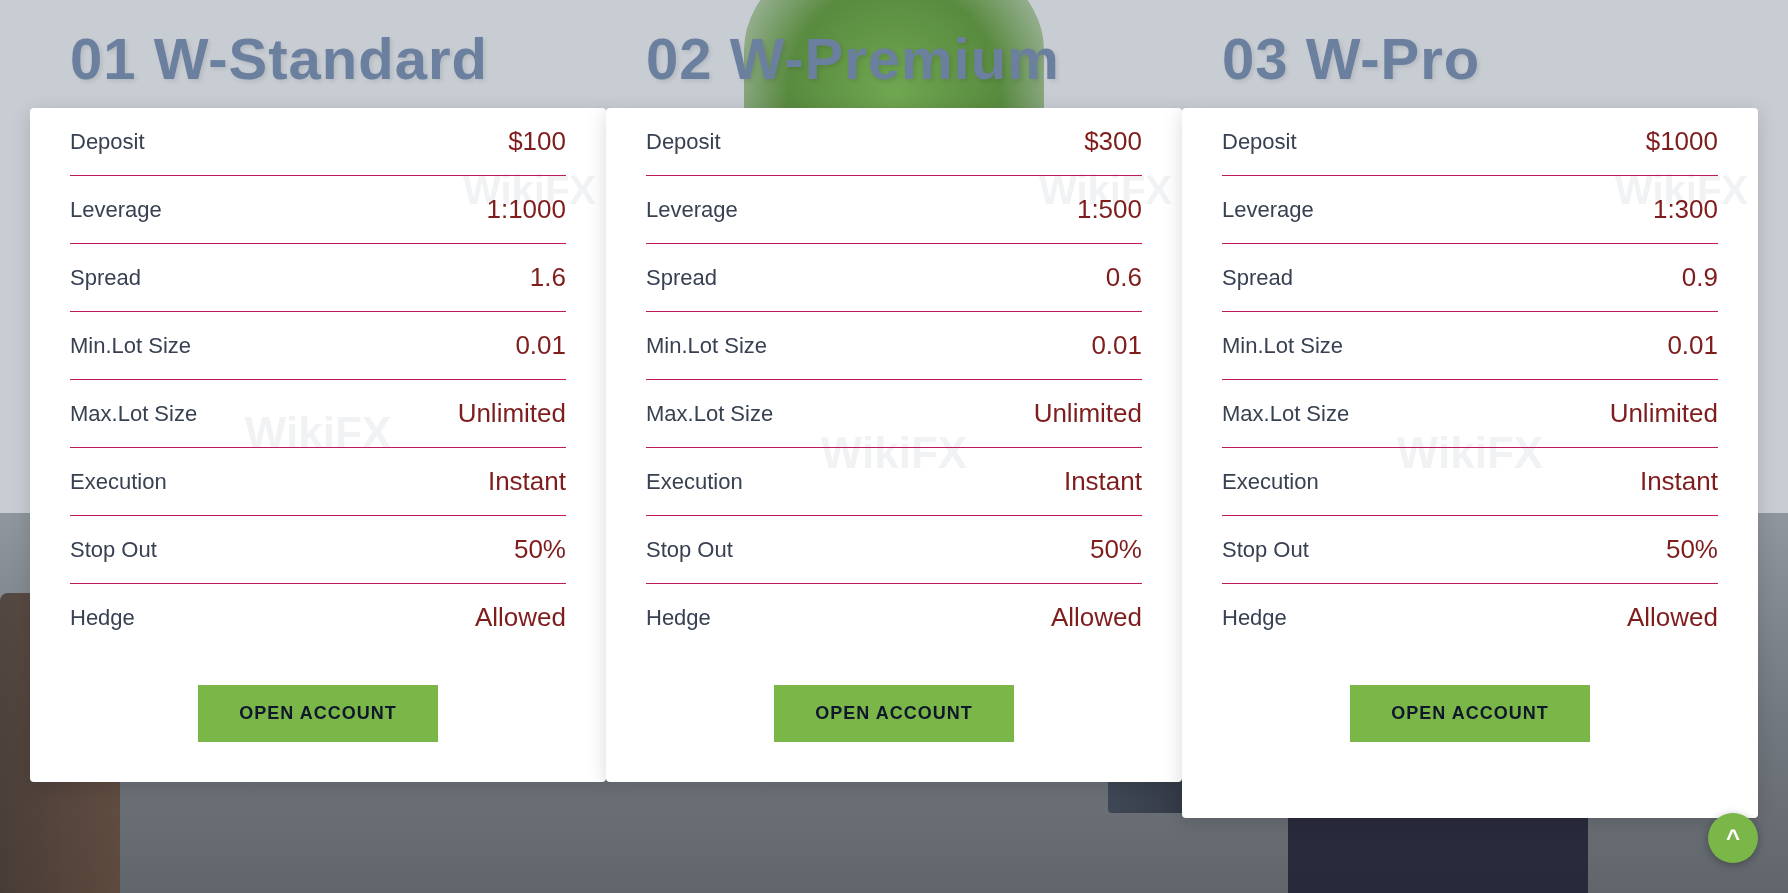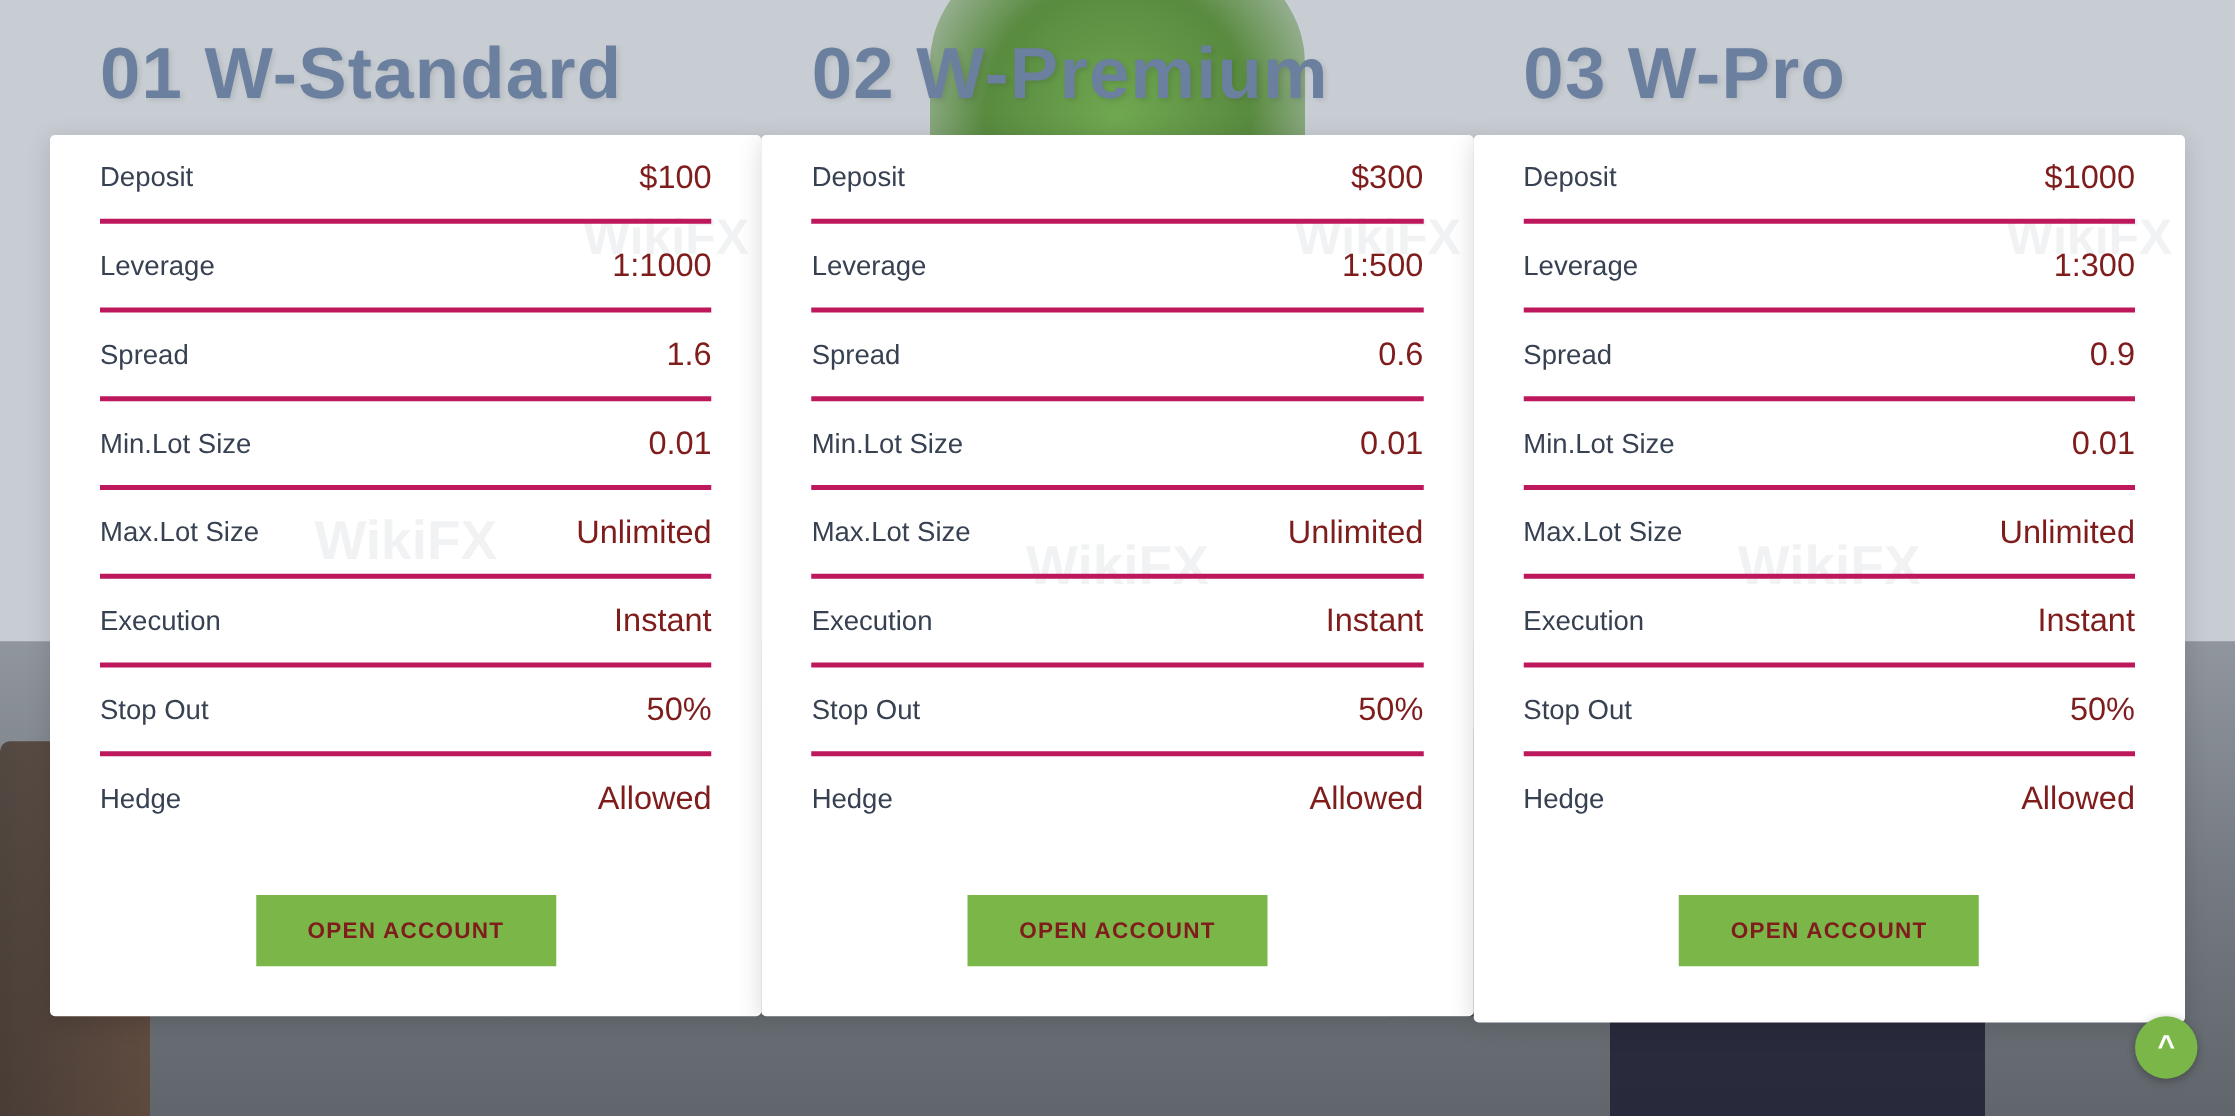--- a/index.html
+++ b/index.html
@@ -20,21 +20,21 @@
     }
 
     .page-container {
       position: relative;
       z-index: 2;
       width: 1788px;
       height: 791px;
       display: flex;
       align-items: flex-start;
       justify-content: center;
-      padding: 0 40px;
+      padding: 0 30px;
       gap: 0;
     }
 
     
     .card-wrapper {
       display: flex;
       flex-direction: column;
       align-items: flex-start;
       flex: 1;
       max-width: 590px;
@@ -58,21 +58,21 @@
       position: relative;
       overflow: hidden;
       box-shadow: 0 4px 20px rgba(0,0,0,0.15);
     }
 
     .table-row {
       display: flex;
       justify-content: space-between;
       align-items: center;
       padding: 18px 0;
-      border-bottom: 4px solid #be185d;
+      border-bottom: 1px solid #be185d;
       position: relative;
       z-index: 2;
     }
 
     .table-row:last-of-type {
       border-bottom: none;
       align-items: center;
     }
 
     .row-label {
@@ -83,24 +83,24 @@
 
     .row-value {
       font-size: 26px;
       color: #7f1d1d;
       font-weight: 400;
     }
 
     .open-account-btn {
       display: block;
       width: 240px;
-      margin: 44px auto 0 auto;
+      margin: 34px auto 0 auto;
       padding: 18px 0;
       background: #7ab648;
-      color: #7f1d1d;
+      color: #0f172a;
       font-size: 18px;
       font-weight: 700;
       text-align: center;
       border: none;
       cursor: pointer;
       letter-spacing: 1px;
       text-transform: uppercase;
       position: relative;
       z-index: 2;
     }

